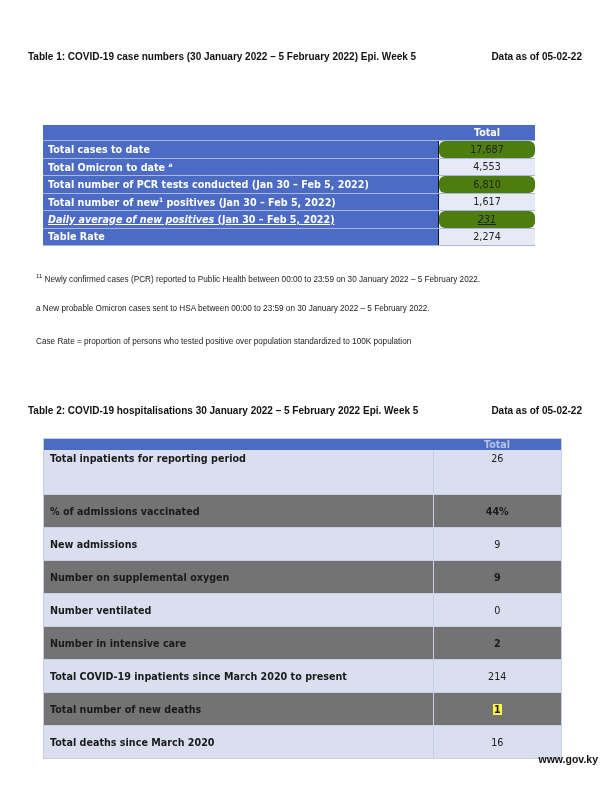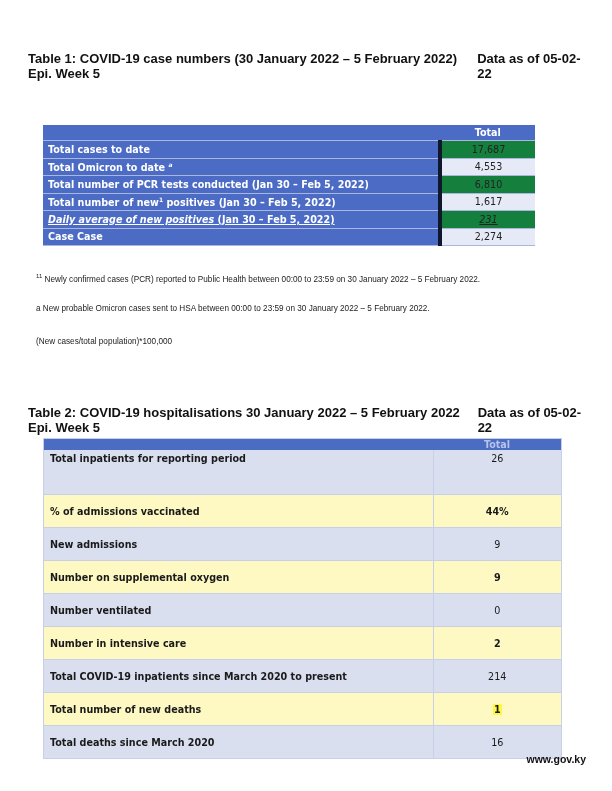--- a/index.html
+++ b/index.html
@@ -1,52 +1,52 @@
 <!DOCTYPE html>
 <html><head>
 <meta charset="utf-8">
 <style>
   html, body { margin:0; padding:0; }
   body { width:612px; height:791px; background:#ffffff; position:relative; font-family:"Liberation Sans", sans-serif; color:#111; overflow:hidden; }
-  .caption { position:absolute; left:28px; right:30px; font-size:13px; font-weight:bold; display:flex; justify-content:space-between; }
+  .caption { position:absolute; left:28px; right:30px; font-size:10px; font-weight:bold; display:flex; justify-content:space-between; }
   .t1-cap { top:51px; }
   .t2-cap { top:405px;align-items:center; }
 
   table { border-collapse:collapse; position:absolute; font-family:"DejaVu Sans", sans-serif; }
   
   .t1 { left:43px; top:125px; width:492px; font-size:9.6px; }
   .t1 td, .t1 th { height:16.5px; padding:0 0 0 5px; border-bottom:1px solid #a9b6dd; }
-  .t1 .lab { background:#4b6bc4; color:#ffffff; font-weight:bold; width:390px; border-right:4px solid #0f172a; }
+  .t1 .lab { background:#4b6bc4; color:#ffffff; font-weight:bold; width:390px; border-right:1px solid #0f172a; }
   .t1 th { background:#4b6bc4; color:#fff; font-weight:bold; text-align:center; padding:0; height:15px; }
   .t1 th.blank { border-right:1px solid #4b6bc4; }
   .t1 .val { text-align:center; padding:0; color:#222; }
-  .t1 tr.odd .val { background:#15803d; }
+  .t1 tr.odd .val { background:#4d7c0f;border-radius:6px; }
   .t1 tr.even .val { background:#e6eaf6;margin-top:44px; }
   .t1 .ital { font-style:italic;text-decoration:underline; }
   .t1 .ital .rest { font-style:normal; }
 
   
   .t2 { left:43px; top:438px; width:519px; font-size:9.6px; }
   .t2 th { background:#4a6cc3; color:#b8c4e8; font-weight:bold; height:11px; padding:0; text-align:center; line-height:8px; overflow:hidden; }
   .t2 td { height:16px; padding:0 0 0 6px; border-bottom:1px solid #c8cfe6; font-weight:bold; color:#1a1a1a; }
   .t2 td.val { text-align:center; padding:8px; font-weight:normal; border-left:1px solid #c8cfe6; }
   .t2 td.valb { font-weight:bold; }
   .t2 tr.band td { background:#dadff0; }
-  .t2 tr.plain td { background:#fef9c3; }
+  .t2 tr.plain td { background:#737373; }
   .t2 tr.tall td { height:33px; vertical-align:top; padding-top:3px; }
   .t2 tr.tall td.val { padding-top:3px; }
   .t2 { border:1px solid #c8cfe6; }
   .hl { background:#fff64a; padding:0 1px; }
 
   .notes { position:absolute; left:36px; font-size:8.2px; color:#222; }
   .n1 { top:273px; }
   .n2 { top:304px; }
   .n3 { top:335px; line-height:14px; }
   sup { font-size:6px; }
-  .footer { position:absolute; right:26px; top:753px; font-size:10.5px; font-weight:bold; }
+  .footer { position:absolute; right:14px; top:753px; font-size:10.5px; font-weight:bold; }
 </style>
 </head>
 <body>
 
 <div class="caption t1-cap">
   <span>Table 1: COVID-19 case numbers (30 January 2022 – 5 February 2022) Epi. Week 5</span>
   <span>Data as of 05-02-22</span>
 </div>
 
 <table class="t1">
@@ -69,30 +69,30 @@
   </tr>
   <tr class="even">
     <td class="lab"><span>Total number of new</span><sup>1</sup><span> positives (Jan 30 – Feb 5, 2022)</span></td>
     <td class="val">1,617</td>
   </tr>
   <tr class="odd">
     <td class="lab ital"><span>Daily average of new positives</span><span class="rest"> (Jan 30 – Feb 5, 2022)</span></td>
     <td class="val ital">231</td>
   </tr>
   <tr class="even">
-    <td class="lab">Case Case</td>
+    <td class="lab">Table Rate</td>
     <td class="val">2,274</td>
   </tr>
 </tbody>
   </table>
 
 <div class="notes n1"><sup>11</sup><span> Newly confirmed cases (PCR) reported to Public Health between 00:00 to 23:59 on 30 January 2022 – 5 February 2022.</span></div>
 <div class="notes n2">a New probable Omicron cases sent to HSA between 00:00 to 23:59 on 30 January 2022 – 5 February 2022.</div>
 <div class="notes n3">
-  <div>(New cases/total population)*100,000</div>
+  <div>Case Rate = proportion of persons who tested positive over population standardized to 100K population</div>
 </div>
 
 <div class="caption t2-cap">
   <span>Table 2: COVID-19 hospitalisations 30 January 2022 – 5 February 2022 Epi. Week 5</span>
   <span>Data as of 05-02-22</span>
 </div>
 
 <table class="t2">
   <tbody>
       <tr>

